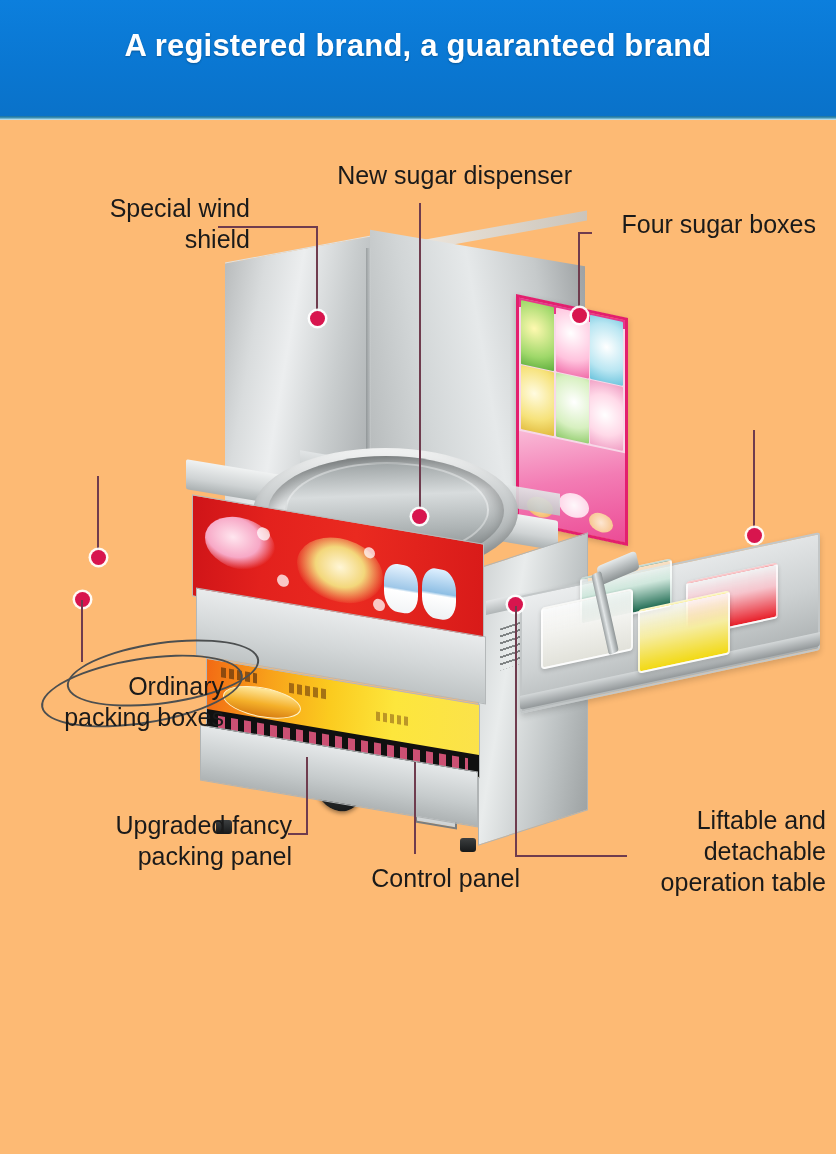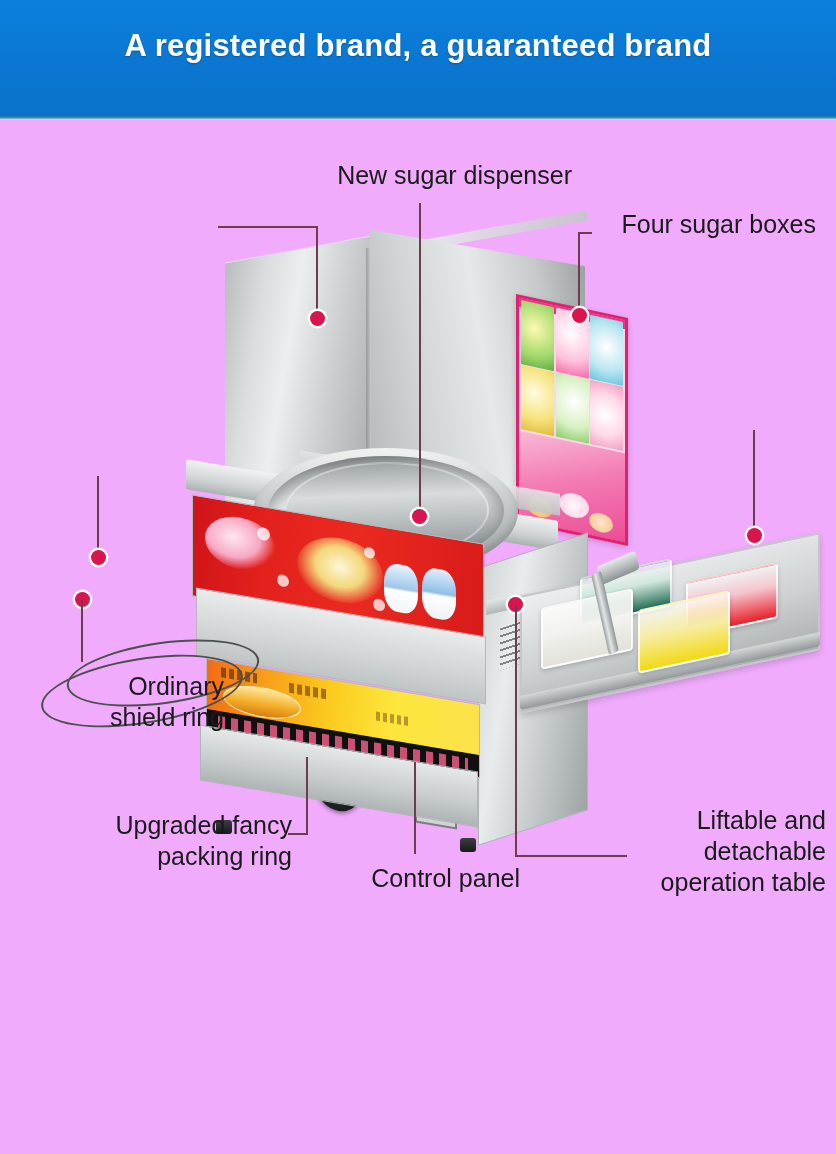--- a/index.html
+++ b/index.html
@@ -1,21 +1,21 @@
 <!DOCTYPE html>
 <html><head>
 <meta charset="utf-8">
 <style>
   html,body{margin:0;padding:0;background:#ffffff;}
   body{
     width:836px;height:1154px;position:relative;overflow:hidden;
     font-family:"Liberation Sans","DejaVu Sans",sans-serif;
     background:#fdfdfd;
   }
-  #page{position:absolute;left:0;top:0;width:836px;height:1154px;background:#f0abfc;}
+  #page{position:absolute;left:0;top:0;width:836px;height:1154px;background:#fdba74;}
 
   
   .banner{
     position:absolute;left:0;top:0;width:836px;height:116px;
     background:linear-gradient(180deg,#0c7fdd 0%,#0a77d2 55%,#0a72c9 100%);
     box-sizing:border-box;
   }
   .banner-underline{
     position:absolute;left:0;top:116px;width:836px;height:4px;
     background:linear-gradient(180deg,#1a6e9e 0%,#3e95b8 45%,#d8eef6 100%);
@@ -406,31 +406,33 @@
 
   <div class="lead v" style="left:306px;top:757px;height:78px;"></div>
   <div class="lead h" style="left:288px;top:833px;width:20px;"></div>
 
   <div class="lead v" style="left:414px;top:762px;height:92px;"></div>
 
   <div class="dot" style="left:508px;top:597px;"></div>
   <div class="lead v" style="left:515px;top:606px;height:250px;"></div>
   <div class="lead h" style="left:515px;top:855px;width:112px;"></div>
 
+  <div class="lbl" style="left:20px;top:193px;width:230px;">Special wind
+shield</div>
 
   <div class="lbl" style="left:272px;top:160px;width:300px;">New sugar dispenser</div>
 
   <div class="lbl" style="left:588px;top:209px;width:228px;">Four sugar boxes</div>
 
 
   <div class="lbl" style="left:6px;top:671px;width:218px;">Ordinary
-shield ring</div>
+packing boxes</div>
 
   <div class="lbl" style="left:62px;top:810px;width:230px;">Upgraded fancy
-packing ring</div>
+packing panel</div>
 
   <div class="lbl" style="left:322px;top:863px;width:198px;">Control panel</div>
 
   <div class="lbl" style="left:620px;top:805px;width:206px;">Liftable and
 detachable
 operation table</div>
 
 </div>
 
 </body></html>

